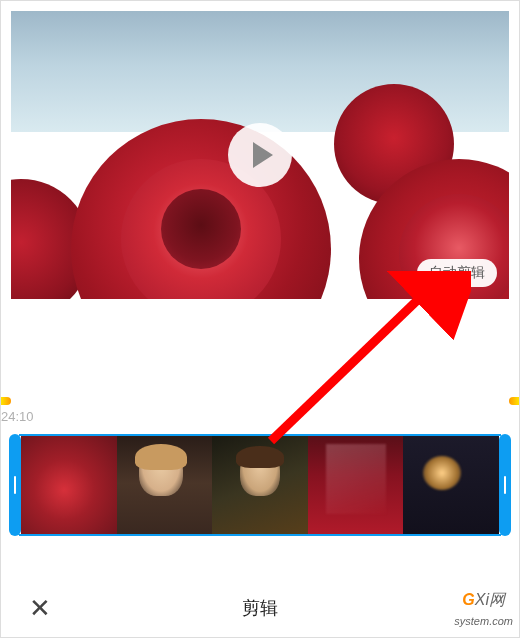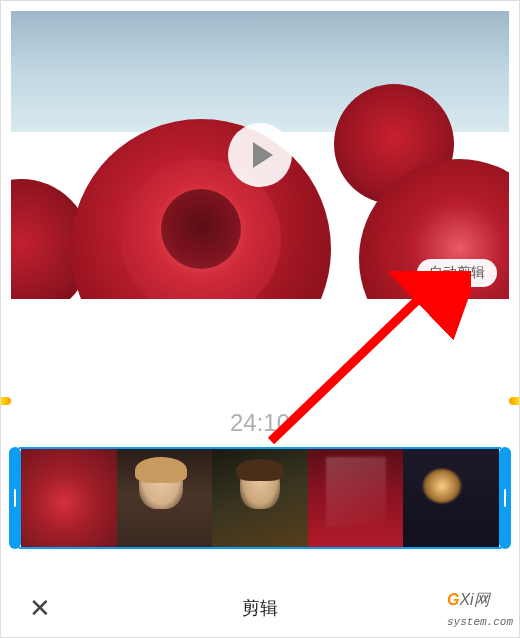--- a/index.html
+++ b/index.html
@@ -21,21 +21,21 @@
     .play-btn { position: absolute; top: 50%; left: 50%; width: 64px; height: 64px; transform: translate(-50%, -50%); border-radius: 50%; background: rgba(255,255,255,0.9); display: flex; align-items: center; justify-content: center; cursor: pointer; }
     .play-triangle { width: 0; height: 0; border-left: 20px solid #888; border-top: 13px solid transparent; border-bottom: 13px solid transparent; margin-left: 5px; }
 
     .auto-clip-btn { position: absolute; right: 12px; bottom: 12px; background: rgba(255,255,255,0.95); padding: 5px 12px; border-radius: 14px; font-size: 14px; color: #555; cursor: pointer; text-align: center; }
 
     .arrow-annotation { position: absolute; top: 270px; left: 240px; pointer-events: none; z-index: 5; }
 
     .middle-gap { position: absolute; top: 300px; left: 0; width: 100%; height: 110px; background: #fff; }
 
     .timeline-area { position: absolute; top: 408px; left: 0; width: 100%; }
-    .time-label { text-align: center; font-size: 24px; color: #b0b0b0; margin-bottom: 10px; }
+    .time-label { text-align: left; font-size: 13px; color: #b0b0b0; margin-bottom: 10px; }
 
     .timeline-track { position: relative; width: 502px; height: 102px; margin: 0 auto; }
     .track-border-top { position: absolute; top: 0; left: 10px; right: 10px; height: 2px; background: #0d9df2; }
     .track-border-bottom { position: absolute; bottom: 0; left: 10px; right: 10px; height: 2px; background: #0d9df2; }
     .handle-left, .handle-right { position: absolute; top: 0; width: 12px; height: 100%; background: #0d9df2; border-radius: 6px; cursor: ew-resize; }
     .handle-left { left: 0; }
     .handle-right { right: 0; }
     .handle-left::after, .handle-right::after { content:""; position:absolute; top:50%; left:50%; width:2px; height:18px; background:#fff; transform:translate(-50%,-50%); border-radius:1px; }
     .thumbs { position: absolute; top: 2px; left: 12px; right: 12px; bottom: 2px; display: flex; }
     .thumb { flex: 1; height: 100%; }
@@ -48,21 +48,21 @@
     .thumb3::after { content:""; position:absolute; top:10px; left:24px; width:48px; height:22px; background:#4a2e1a; border-radius:50% 50% 30% 30%; }
     .thumb4 { background: linear-gradient(180deg,#5a0f18 0%, #861220 40%, #b01a2a 100%); position:relative; }
     .thumb4::before { content:""; position:absolute; top:8px; left:18px; width:60px; height:70px; background: linear-gradient(160deg, rgba(255,200,210,0.25) 0%, rgba(180,30,40,0.1) 100%); filter: blur(1px); }
     .thumb5 { background: linear-gradient(180deg,#1c1a2a 0%, #12101c 100%); position:relative; }
     .thumb5::before { content:""; position:absolute; top:20px; left:20px; width:38px; height:34px; background: radial-gradient(circle, #ffd088 0%, #a07030 60%, transparent 100%); border-radius:50%; filter:blur(1px); }
 
     .bottom-bar { position: absolute; bottom: 0; left: 0; width: 100%; height: 58px; display: flex; align-items: center; justify-content: center; }
     .btn-cancel { position: absolute; left: 28px; top: 50%; transform: translateY(-50%); font-size: 26px; color: #444; cursor: pointer; font-weight: 300; }
     .title-edit { font-size: 18px; color: #222; }
 
-    .watermark { position: absolute; right: 6px; bottom: 8px; font-size: 16px; color: #666; font-style: italic; }
+    .watermark { position: absolute; right: 6px; bottom: 8px; font-size: 16px; color: #666; font-style: italic; text-align: center; }
     .watermark .hl { color: #ff8a00; font-weight: bold; }
 
     .gradient-edge { position:absolute; top:396px; height:8px; width:10px; }
     .ge-left { left:0; background: linear-gradient(90deg,#ffe400,#ff9900); border-radius:0 4px 4px 0;}
     .ge-right { right:0; background: linear-gradient(90deg,#ff9900,#ffe400); border-radius:4px 0 0 4px;}
   </style>
 </head>
 <body>
 
 <div class="video-preview">
@@ -114,14 +114,14 @@
 
 <div class="bottom-bar">
   <div class="btn-cancel">
     <span>✕</span>
   </div>
   <div class="title-edit">剪辑</div>
 </div>
 
 <div class="watermark">
   <span class="hl">G</span><span>Xi</span><span>网</span><br>
-  <span style="font-size:11px;font-family:Liberation Mono, monospace;">system.com</span>
+  <span style="font-size:11px;">system.com</span>
 </div>
 
 </body></html>

